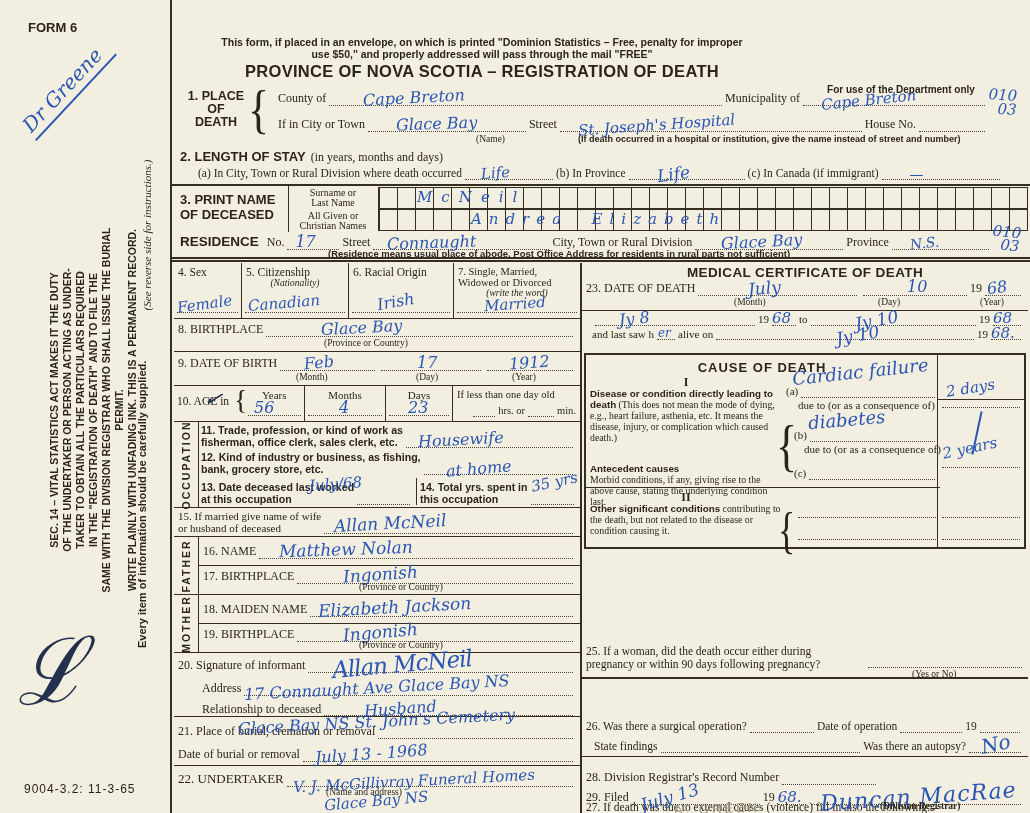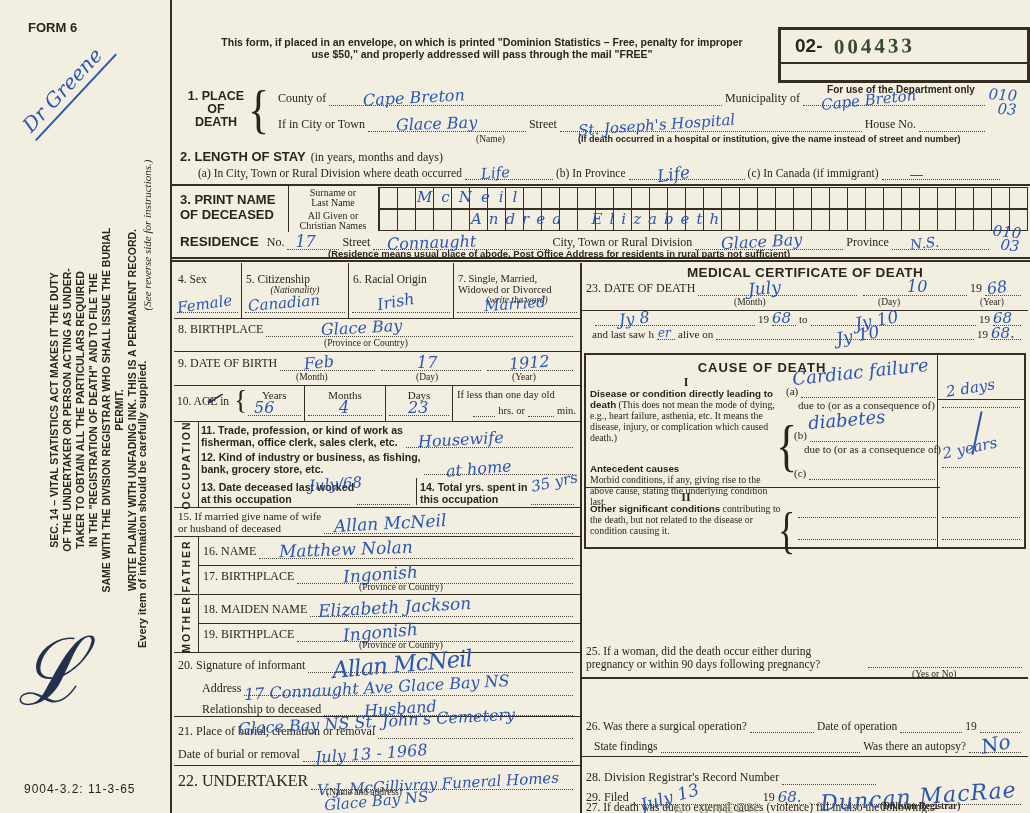--- a/index.html
+++ b/index.html
@@ -14,21 +14,21 @@
   .hw{font-family:"DejaVu Serif",serif;font-style:italic;color:#2b55b2;white-space:nowrap;}
   .ink{color:#23304e;}
   .pencil{color:#a09c82;}
   .r{display:flex;align-items:flex-end;line-height:1.15;}
   .d{flex:1;border-bottom:1px dotted #4a443a;position:relative;min-width:12px;margin:0 3px;height:3px;}
   .df{border-bottom:1px dotted #4a443a;position:relative;margin:0 3px;flex:none;height:3px;}
   .ha{position:absolute;white-space:nowrap;}
   .comb{background-image:repeating-linear-gradient(90deg,#352d22 0 1px,transparent 1px 18px);border:1px solid #352d22;position:absolute;}
   .vstrip{position:relative;border-right:1.5px solid #352d22;flex:none;}
   .vstrip>span{position:absolute;left:50%;top:50%;transform:translate(-50%,-50%) rotate(-90deg);letter-spacing:2px;font-family:"Liberation Sans",sans-serif;font-weight:bold;font-size:10.5px;}
-  .cell{position:relative;border-right:1.5px solid #352d22;padding:10px 4px;box-sizing:border-box;}
+  .cell{position:relative;border-right:1.5px solid #352d22;padding:3px 4px;box-sizing:border-box;}
   .cline{position:absolute;left:3px;right:3px;bottom:5px;border-bottom:1px dotted #4a443a;}
   .brow{border-bottom:1.5px solid #352d22;position:relative;box-sizing:border-box;}
   .sub{font-size:9.5px;}
 </style>
 </head>
 <body>
 
 <div id="paper">
 
   <div>
@@ -43,27 +43,22 @@
 WRITE PLAINLY WITH UNFADING INK. THIS IS A PERMANENT RECORD.</div>
     <div class="abs sans b" style="left:136px;top:648px;width:320px;font-size:11px;transform:rotate(-90deg);transform-origin:0 0;">Every item of information should be carefully supplied.</div>
     <div class="abs hw ink" style="left:14px;top:610px;font-size:86px;transform:rotate(-6deg);">ℒ</div>
     <div class="abs sans" style="left:24px;top:782px;font-size:12px;letter-spacing:1px;">9004-3.2: 11-3-65</div>
   </div>
 
   <div class="abs" style="left:170px;top:0;width:860px;height:813px;border-left:2px solid #352d22;">
 
     <div class="abs sans b pre" style="left:30px;top:36px;width:560px;font-size:10.5px;text-align:center;line-height:12px;">This form, if placed in an envelope, on which is printed "Dominion Statistics – Free, penalty for improper
 use $50," and properly addressed will pass through the mail "FREE"</div>
-
-    <div class="abs" style="left:606px;top:27px;width:246px;height:50px;border:3px solid #352d22;">
-      <div style="height:32px;border-bottom:2px solid #352d22;display:flex;align-items:center;padding-left:14px;">
-        <span class="sans b" style="font-size:19px;">02-</span>
-        <span class="serif b" style="font-size:21px;letter-spacing:3px;color:#38492f;margin-left:12px;transform:rotate(-1deg);">004433</span>
-      </div>
-    </div>
+    <div class="abs sans b" style="left:30px;top:62px;width:560px;font-size:16.5px;text-align:center;letter-spacing:.3px;">PROVINCE OF NOVA SCOTIA – REGISTRATION OF DEATH</div>
+
     <div class="abs sans b" style="left:606px;top:84px;width:246px;font-size:10px;text-align:center;">For use of the Department only</div>
     <div class="abs hw" style="left:816px;top:88px;font-size:15px;line-height:14px;transform:rotate(4deg);">
       <span>010</span><br>
       <span style="margin-left:10px;">03</span>
     </div>
 
     <div class="abs" style="left:8px;top:88px;width:840px;height:64px;">
       <div class="abs sans b pre" style="left:0;top:2px;width:72px;font-size:12.5px;line-height:13px;text-align:center;">1. PLACE
 OF
 DEATH</div>
@@ -369,21 +364,21 @@
         <div class="r" style="padding:9px 4px 0 4px;">
           <span class="serif nw" style="font-size:12px;">Date of burial or removal</span>
           <span class="d" style="height:12px;">
               <i class="hw ha" style="left:12px;bottom:-3px;font-size:16px;transform:rotate(-4deg);">July 13 - 1968</i>
             </span>
         </div>
       </div>
 
       <div style="height:37px;position:relative;">
         <div class="r" style="padding:6px 4px 0 4px;">
-          <span class="serif nw" style="font-size:16px;text-align:center;">22. UNDERTAKER</span>
+          <span class="serif nw" style="font-size:13px;text-align:center;">22. UNDERTAKER</span>
           <span class="d" style="height:12px;">
               <i class="hw ha" style="left:6px;bottom:-4px;font-size:15px;transform:rotate(-3deg);">V. J. McGillivray Funeral Homes</i>
             </span>
         </div>
         <div class="abs serif sub" style="left:152px;top:21px;">(Name and address)</div>
         <span class="hw abs" style="left:150px;top:26px;font-size:15px;transform:rotate(-5deg);">Glace Bay NS</span>
       </div>
     </div>
 
     <div class="abs" style="left:408px;top:263px;width:448px;height:550px;border-left:2px solid #352d22;box-sizing:border-box;">

